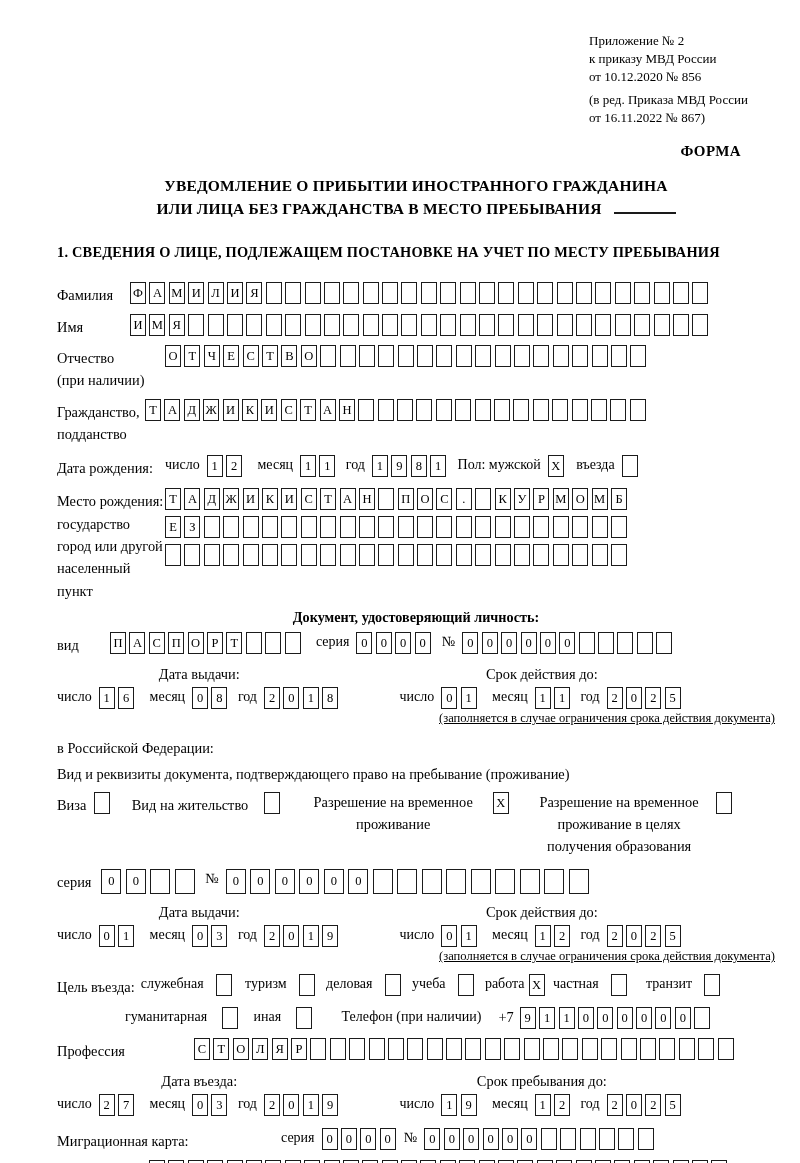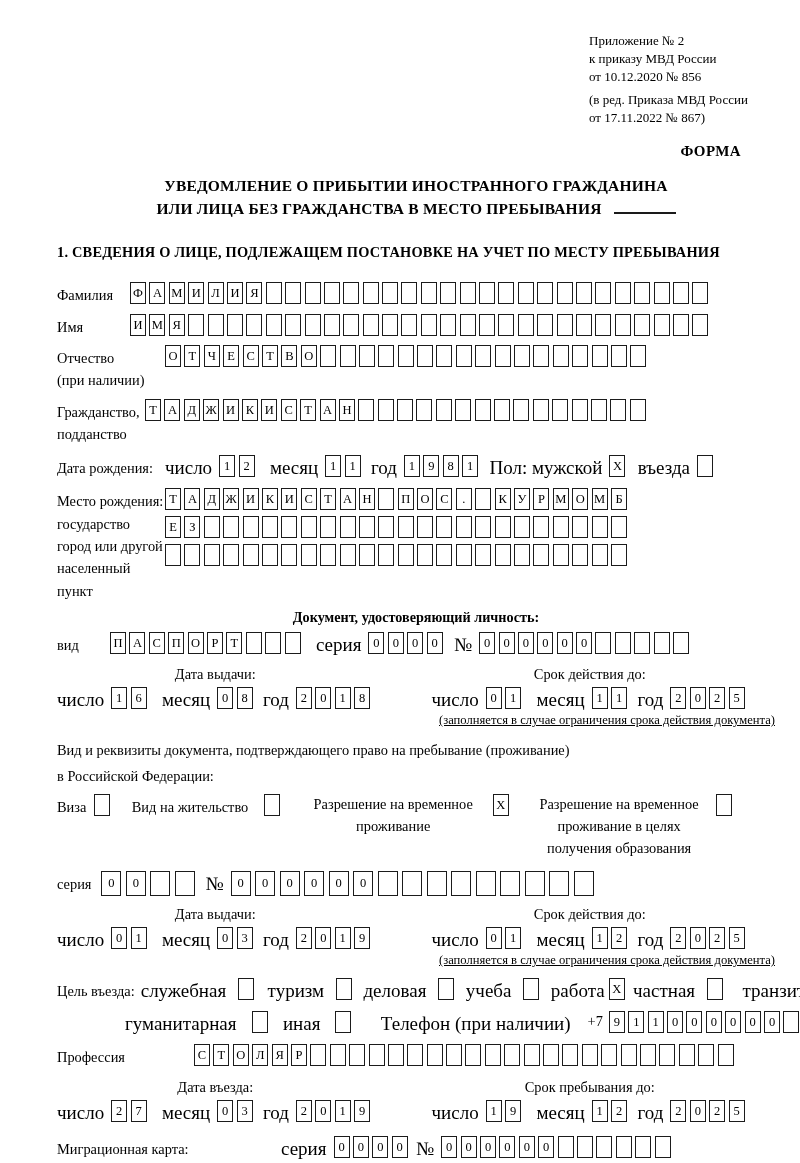--- a/index.html
+++ b/index.html
@@ -12,21 +12,21 @@
   .appendix .gap{margin-top:5px;}
   .forma{text-align:right;font-weight:bold;font-size:15px;margin:16px 34px 0 0;letter-spacing:.4px;}
 
   .title{text-align:center;font-weight:bold;font-size:15.5px;line-height:1.5;margin-top:14px;letter-spacing:.2px;}
   .title-underline{display:inline-block;width:62px;border-bottom:2.2px solid #1a1a1a;margin-left:12px;}
   .sec1{font-weight:bold;font-size:14.4px;margin:24px 0 21px 0;letter-spacing:.2px;}
 
   
   .frow{display:flex;align-items:flex-start;margin-bottom:7px;}
   .flabel{font-size:14.4px;padding-top:2px;flex-shrink:0;line-height:1.55;}
-  .dlabel{font-size:19px;padding-top:2px;margin:0 7px 0 12px;flex-shrink:0;}
+  .dlabel{font-size:14px;padding-top:2px;margin:0 7px 0 12px;flex-shrink:0;}
   .dlabel.first{margin-left:0;}
   .cells{white-space:nowrap;flex-shrink:0;}
   .cell{display:inline-block;width:14px;height:20px;border:1.6px solid #1b1b1b;margin-right:3.4px;
         text-align:center;font-size:12.5px;line-height:20px;vertical-align:top;background:#fff;}
   .lg .cell{width:18px;height:23px;line-height:23px;margin-right:4.5px;}
 
   .w73{width:73px;} .w108{width:108px;} .w88{width:88px;} .w53{width:53px;}
   .center-b{font-weight:bold;font-size:14.2px;text-align:center;margin:4px 0 6px 0;}
 
   
@@ -49,21 +49,21 @@
 </head>
 <body>
 
 <div class="page">
 
   <div class="appendix">
     <div>Приложение № 2</div>
     <div>к приказу МВД России</div>
     <div>от 10.12.2020 № 856</div>
     <div class="gap">(в ред. Приказа МВД России</div>
-    <div>от 17.11.2022 № 867)</div>
+    <div>от 16.11.2022 № 867)</div>
   </div>
   <div class="forma">ФОРМА</div>
 
   <div class="title">
     <div>УВЕДОМЛЕНИЕ О ПРИБЫТИИ ИНОСТРАННОГО ГРАЖДАНИНА</div>
     <div><span>ИЛИ ЛИЦА БЕЗ ГРАЖДАНСТВА В МЕСТО ПРЕБЫВАНИЯ</span><span class="title-underline"></span></div>
   </div>
 
   <div class="sec1">1. СВЕДЕНИЯ О ЛИЦЕ, ПОДЛЕЖАЩЕМ ПОСТАНОВКЕ НА УЧЕТ ПО МЕСТУ ПРЕБЫВАНИЯ</div>
 
@@ -151,22 +151,22 @@
         <span class="dlabel">месяц</span>
         <span class="cells"><span class="cell">1</span><span class="cell">1</span></span>
         <span class="dlabel" style="margin-left:7px;">год</span>
         <span class="cells"><span class="cell">2</span><span class="cell">0</span><span class="cell">2</span><span class="cell">5</span></span>
       </div>
     </div>
   </div>
   <div class="note-r">(заполняется в случае ограничения срока действия документа)</div>
 
   <div class="intro">
+    <div>в Российской Федерации:</div>
     <div>Вид и реквизиты документа, подтверждающего право на пребывание (проживание)</div>
-    <div>в Российской Федерации:</div>
   </div>
 
   <div class="frow">
     <span class="flabel">Виза</span>
     <span class="cells chk"><span class="cell">&nbsp;</span></span>
     <span class="flabel mlr">Вид на жительство</span>
     <span class="cells chk" style="margin-left:16px;"><span class="cell">&nbsp;</span></span>
     <span class="optcol mlr" style="width:183px;">Разрешение на временное проживание</span>
     <span class="cells chk"><span class="cell">X</span></span>
     <span class="optcol mlr" style="width:178px;">Разрешение на временное проживание в целях получения образования</span>

